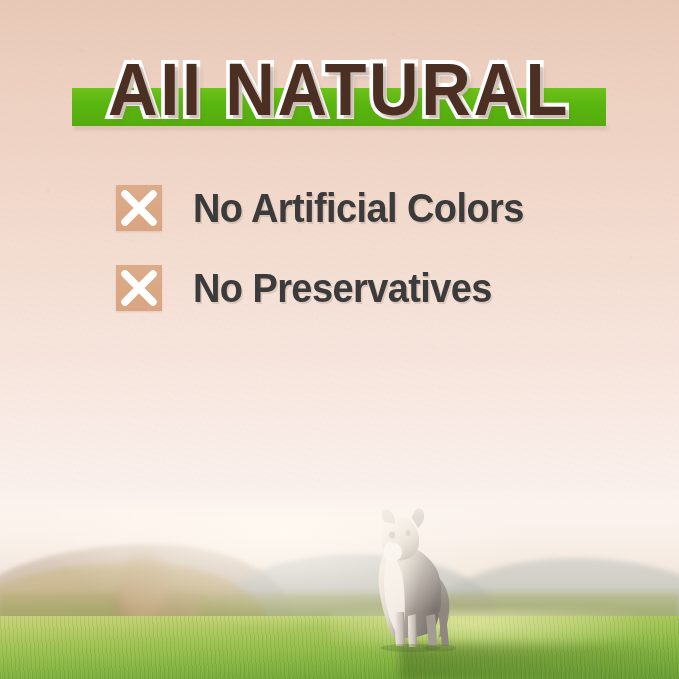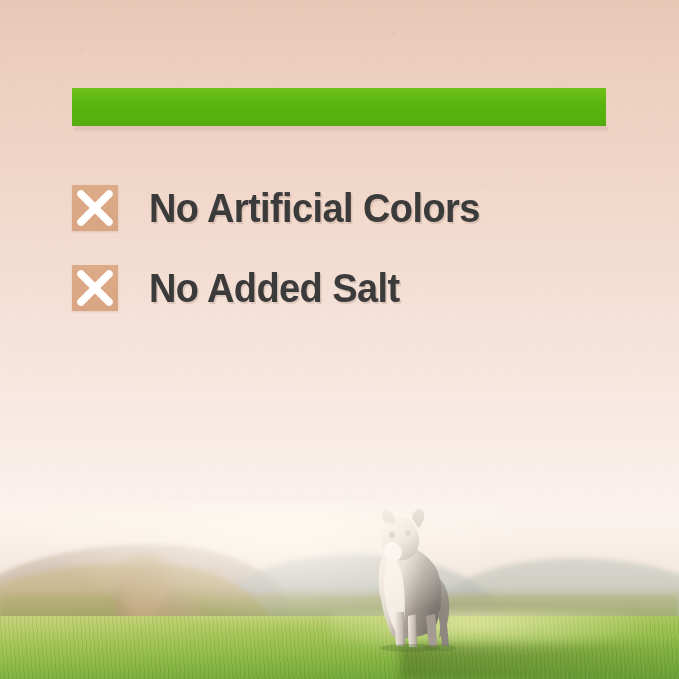--- a/index.html
+++ b/index.html
@@ -91,20 +91,21 @@
   .claims {
     position:absolute;
     left:0; top:168px;
     width:679px;
   }
   .claim-row {
     position:relative;
     height:80px;
     display:flex;
     align-items:center;
+    padding-left:44px;
   }
   .xbox {
     position:relative;
     margin-left:72px;
     width:46px; height:46px;
     flex:0 0 auto;
     background:linear-gradient(180deg,#dcab87 0%,#d9a583 100%);
     box-shadow:0 1px 2px rgba(150,115,95,.20);
   }
   .xbox svg { display:block; width:46px; height:46px; }
@@ -238,48 +239,51 @@
 </head>
 <body>
 
 <div id="poster">
 
   <div class="paper-bg"></div>
   <div class="paper-noise"></div>
 
   <div class="banner"></div>
   <div class="banner-shadow"></div>
+  <div class="title-wrap">
+    <div class="title">AII NATURAL</div>
+  </div>
 
   <div class="claims">
 
     <div class="claim-row">
       <div class="xbox">
         <svg viewBox="0 0 46 46" aria-hidden="true">
           <g stroke="#ffffff" stroke-width="7.5" stroke-linecap="round">
             <line x1="9" y1="9" x2="37" y2="37"></line>
             <line x1="37" y1="9" x2="9" y2="37"></line>
           </g>
         </svg>
       </div>
       <div class="claim-label">No Artificial Colors</div>
     </div>
 
 
-
     <div class="claim-row">
       <div class="xbox">
         <svg viewBox="0 0 46 46" aria-hidden="true">
           <g stroke="#ffffff" stroke-width="7.5" stroke-linecap="round">
             <line x1="9" y1="9" x2="37" y2="37"></line>
             <line x1="37" y1="9" x2="9" y2="37"></line>
           </g>
         </svg>
       </div>
-      <div class="claim-label">No Added Salt</div>
+      <div class="claim-label">No Preservatives</div>
     </div>
+
 
   </div>
 
   <div class="photo">
     <div class="sky"></div>
     <div class="hill-far-l"></div>
     <div class="hill-far-m"></div>
     <div class="hill-far-r"></div>
     <div class="slope-l"></div>
     <div class="scrub"></div>

